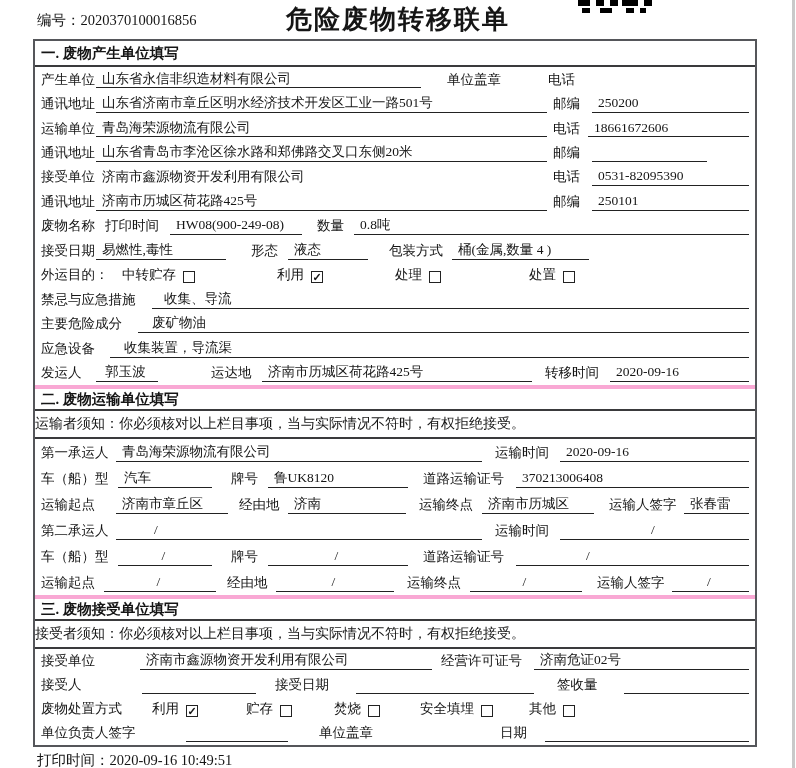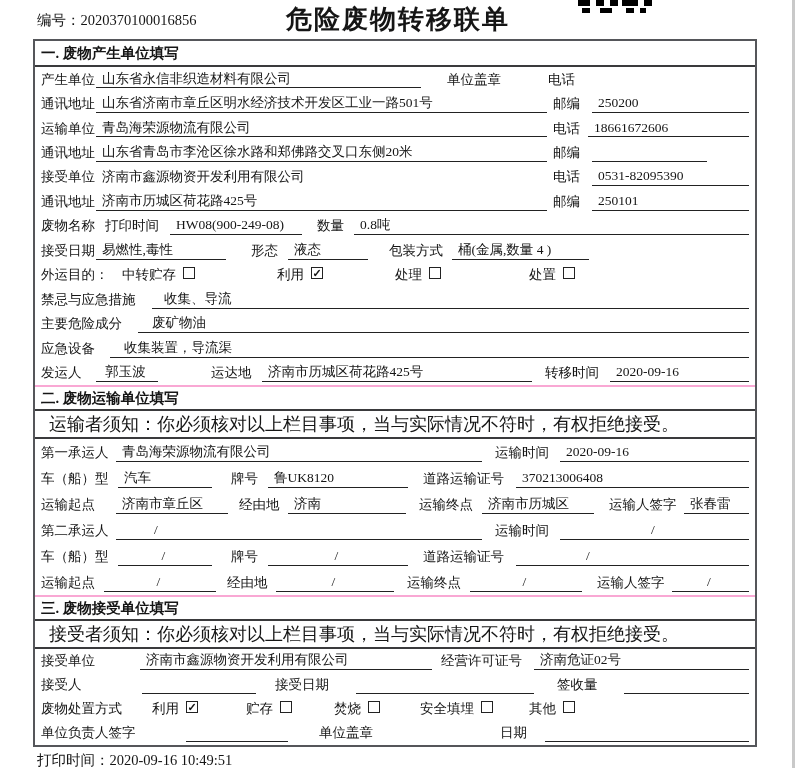--- a/index.html
+++ b/index.html
@@ -14,35 +14,35 @@
     font-size:26px; font-weight:bold; letter-spacing:2px; }
   .qr { position:absolute; left:578px; top:0; width:74px; height:13px; }
   .qr i { position:absolute; background:#000; display:block; }
 
   .form-table {
     position:absolute; left:33px; top:39px; width:724px; height:708px;
     border:2px solid #55565a; display:flex; flex-direction:column; background:#fff;
   }
   .sec-hdr { flex:0 0 26px; display:flex; align-items:center; padding-left:6px;
     font-weight:bold; font-size:14.5px; border-bottom:2px solid #3a3a3c; }
-  .bt { border-top:2px solid #f9a8d4; }
-  .note-row { flex:0 0 28px; display:flex; align-items:center; padding-left:14px;
-    font-size:18px; border-bottom:2px solid #3a3a3c; }
+  .bt { border-top:4px solid #f9a8d4; }
+  .note-row { flex:0 0 28px; display:flex; align-items:center; padding-left:0;
+    font-size:14px; border-bottom:2px solid #3a3a3c; }
   .rows { display:flex; flex-direction:column; }
   .rows-s1 { flex:0 0 318px; }
   .rows-s2 { flex:0 0 156px; }
   .rows-s3 { flex:1 1 auto; }
   .frow { flex:1 1 0; display:flex; align-items:flex-end; padding:0 6px 3px 5px;
     font-size:13.5px; line-height:1.25; }
   .frow > * { flex:0 0 auto; white-space:nowrap; }
   .lb { padding:0 1px; }
   .u { border-bottom:1.2px solid #222; padding:0 3px 0 6px; overflow:hidden; min-height:16px; }
   .fill { flex:1 1 auto; min-width:0; }
   .ctr { text-align:center; padding-left:0; }
-  .opt { display:flex; }
+  .opt { display:flex; align-items:flex-end; }
   .cb { width:12px; height:12px; border:1.4px solid #222; margin-left:7px; margin-bottom:1px;
     font-size:11px; line-height:10px; text-align:center; font-weight:bold; flex:0 0 auto; }
   .print-line { position:absolute; left:37px; top:751px; font-size:14.5px; white-space:nowrap; }
 </style>
 </head>
 <body>
 
 <div class="page-edge"></div>
 
 <div class="doc-number"><span>编号：</span><span>2020370100016856</span></div>

